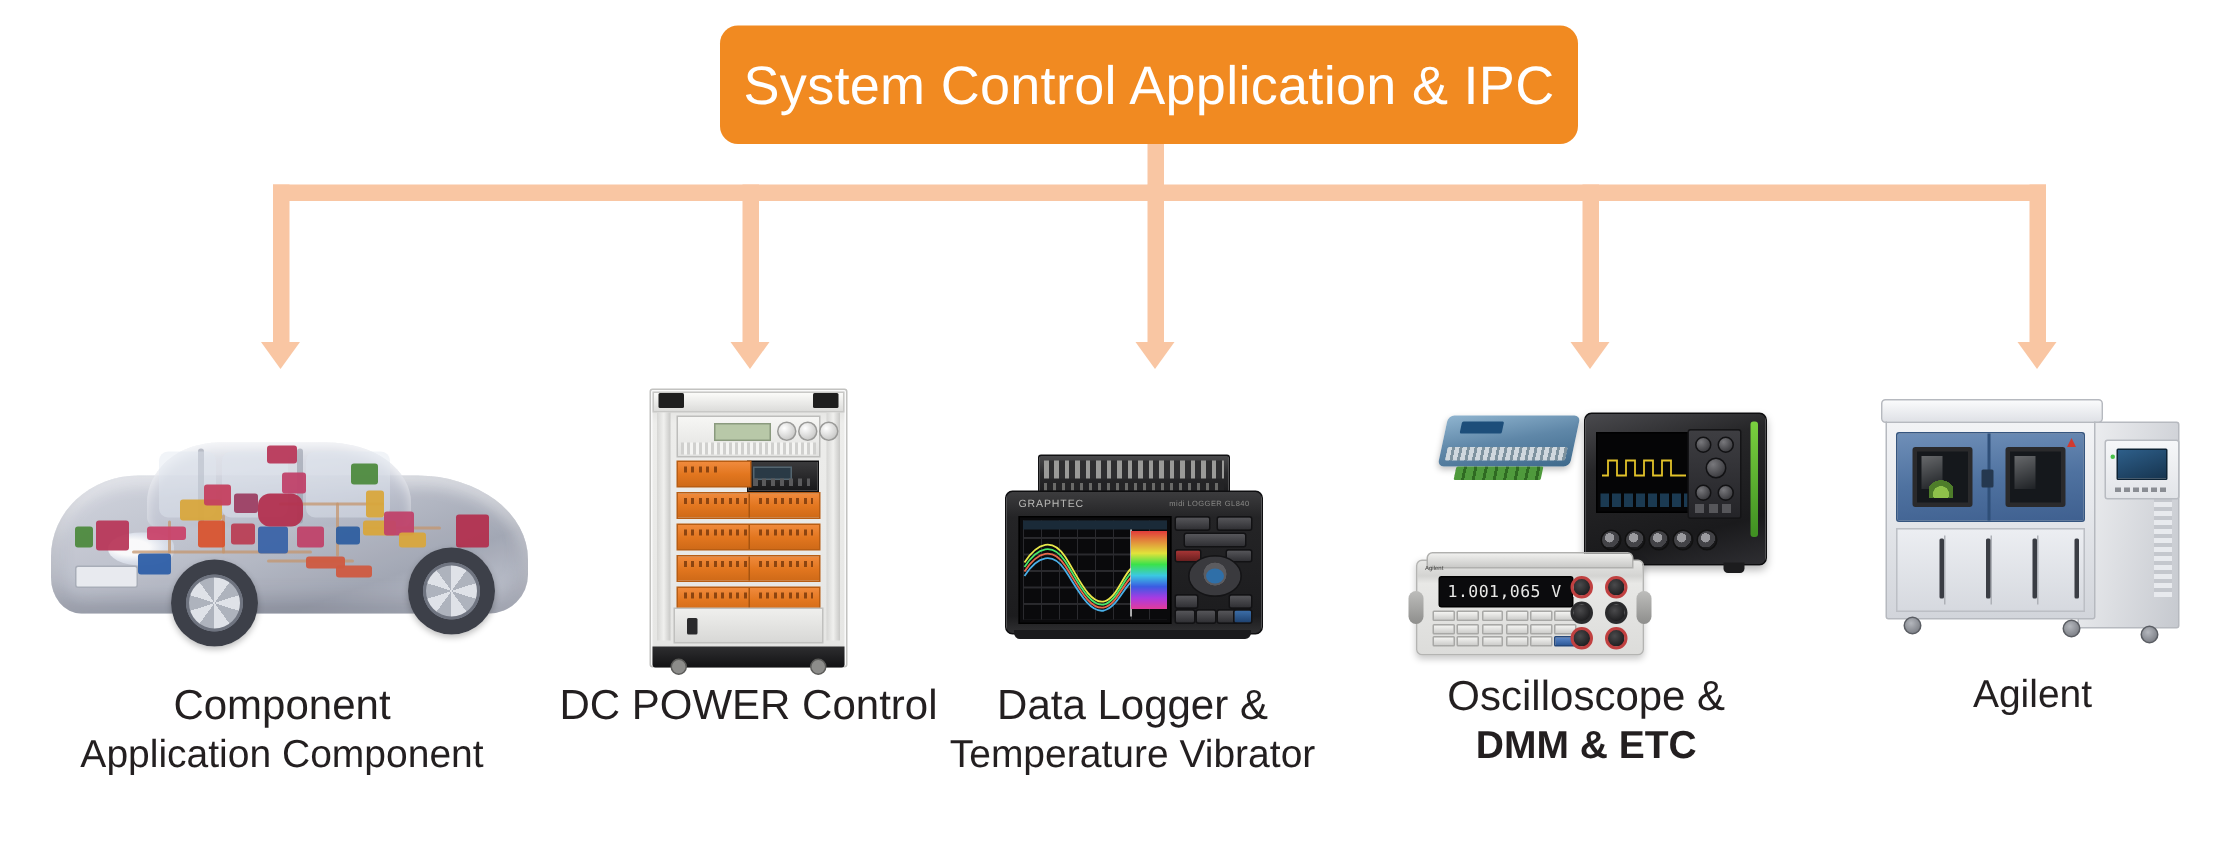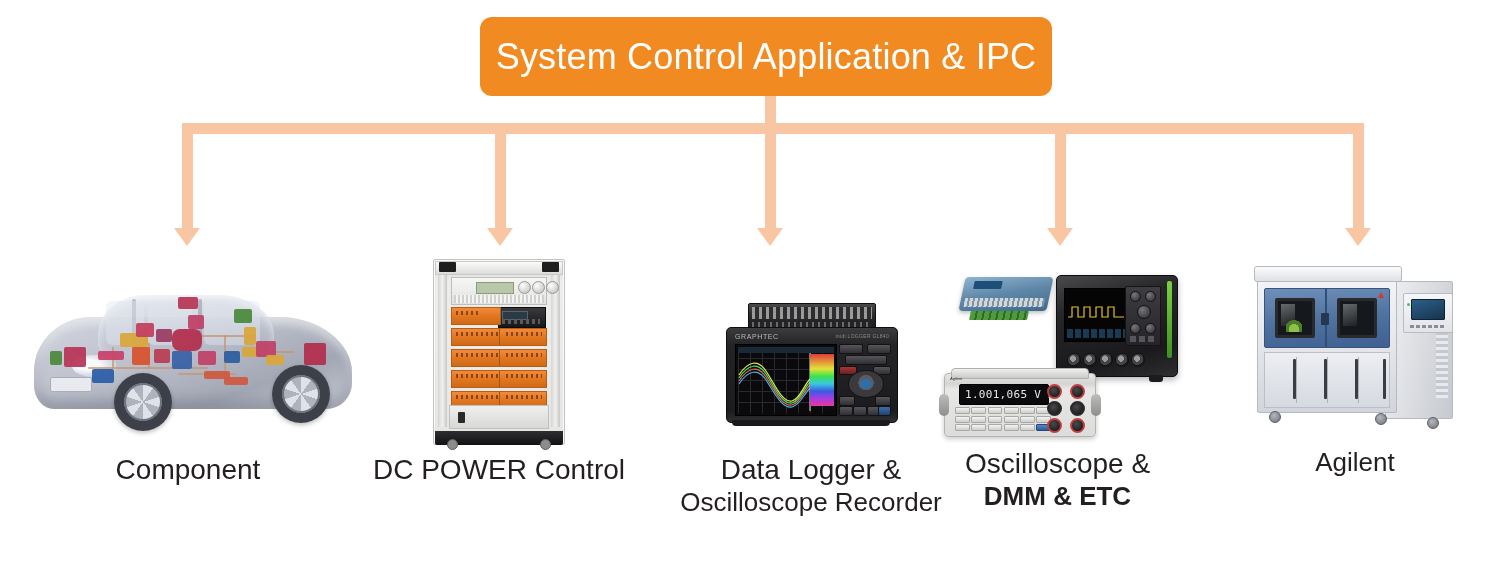--- a/index.html
+++ b/index.html
@@ -333,20 +333,21 @@
         <div class="car-part" style="left:238px;top:66px;width:18px;height:10px;background:#d8a63c;"></div>
         <div class="car-part" style="left:196px;top:88px;width:24px;height:8px;background:#cf5a40;"></div>
         <div class="car-part" style="left:276px;top:54px;width:22px;height:22px;background:#b2304f;"></div>
 
         <div class="car-wheel" style="left:86px;top:84px;"></div>
         <div class="car-wheel" style="left:244px;top:76px;"></div>
       </div>
     </div>
     <div class="caption" style="top:198px;">
       <div class="cap-l1">Component</div>
+      <div class="cap-l2">Application Component</div>
     </div>
   </div>
 
   <div class="col" style="left:358px;width:282px;">
     <div class="imgbox">
       <div class="rack">
         <div class="rack-frame"></div>
         <div class="rack-top"></div>
         <div class="rack-top-blk" style="left:6px;"></div>
         <div class="rack-top-blk" style="right:6px;"></div>
@@ -396,21 +397,21 @@
         <div class="rack-foot"></div>
         <div class="rack-caster" style="left:14px;"></div>
         <div class="rack-caster" style="right:14px;"></div>
       </div>
     </div>
     <div class="caption" style="top:198px;">
       <div class="cap-l1">DC POWER Control</div>
     </div>
   </div>
 
-  <div class="col" style="left:661px;width:300px;">
+  <div class="col" style="left:605px;width:300px;">
     <div class="imgbox">
       <div class="dl">
         <div class="dl-term">
             <div class="screws"></div>
             <div class="row"></div>
           </div>
         <div class="dl-body">
           <div class="dl-brand">GRAPHTEC</div>
           <div class="dl-brand2">midi LOGGER GL840</div>
           <div class="dl-screen">
@@ -438,21 +439,21 @@
             <div class="dl-k" style="left:16px;bottom:0;width:12px;height:8px;"></div>
             <div class="dl-k" style="left:30px;bottom:0;width:12px;height:8px;"></div>
             <div class="dl-k" style="right:2px;bottom:0;width:11px;height:8px;background:linear-gradient(180deg,#3c6ea8,#1f4270);"></div>
           </div>
         </div>
         <div class="dl-foot"></div>
       </div>
     </div>
     <div class="caption" style="top:198px;">
       <div class="cap-l1">Data Logger &amp;</div>
-      <div class="cap-l2">Oscilloscope Recorder</div>
+      <div class="cap-l2">Temperature Vibrator</div>
     </div>
   </div>
 
   <div class="col" style="left:930px;width:255px;">
     <div class="imgbox">
       <div style="position:absolute;left:8px;top:14px;width:240px;height:168px;">
         <div class="daq">
           <div class="daq-lbl"></div>
           <div class="daq-face"></div>
         </div>

